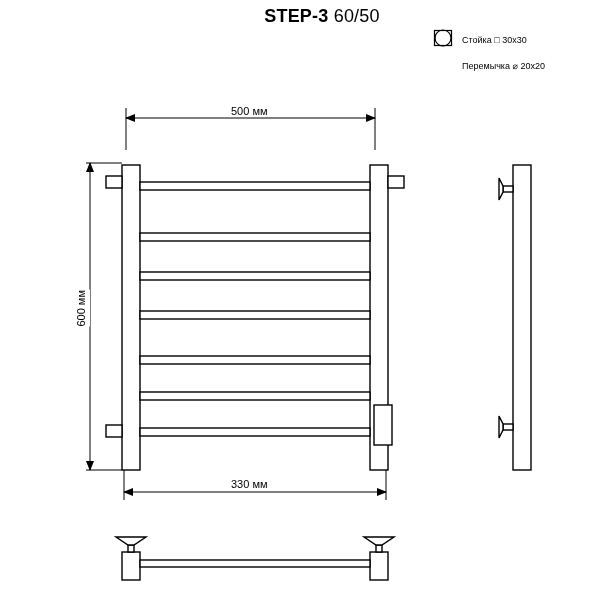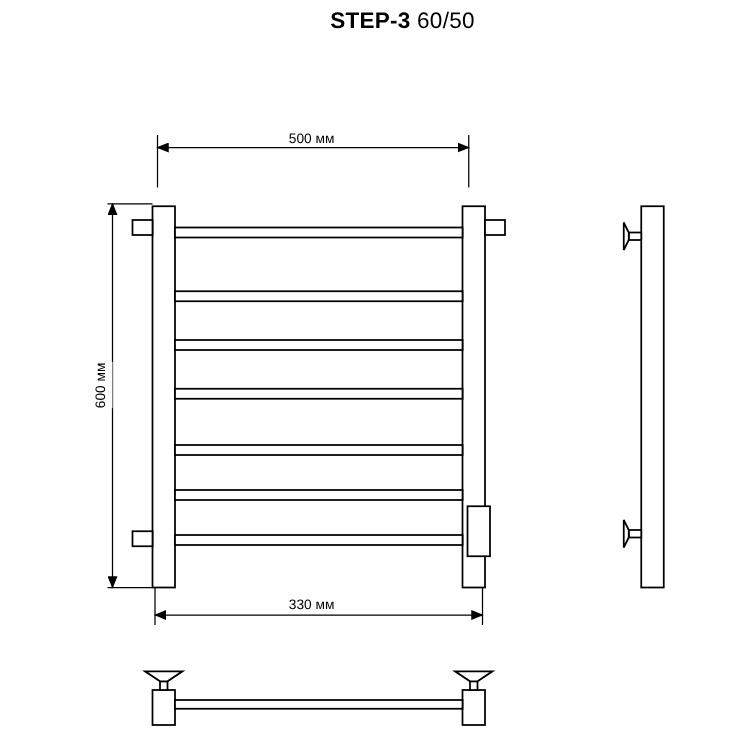--- a/index.html
+++ b/index.html
@@ -90,20 +90,36 @@
 </head>
 <body>
 
 <div id="page">
 
   <div class="title">
     <span class="t-bold">STEP-3</span><span class="t-reg"> 60/50</span>
   </div>
 
   <div class="legend">
+    <div class="legend-row">
+      <span class="legend-sym">
+        <svg width="24" height="22" viewBox="0 0 24 22">
+          <rect x="2.5" y="3.5" width="17" height="15" fill="none" stroke="#000" stroke-width="1.2"></rect>
+        </svg>
+      </span>
+      <span class="legend-label">Стойка □ 30x30</span>
+    </div>
+    <div class="legend-row">
+      <span class="legend-sym">
+        <svg width="24" height="22" viewBox="0 0 24 22">
+          <circle cx="11" cy="11" r="8" fill="none" stroke="#000" stroke-width="1.2"></circle>
+        </svg>
+      </span>
+      <span class="legend-label">Перемычка ⌀ 20x20</span>
+    </div>
   </div>
 
   <svg width="600" height="599" viewBox="0 0 600 599">
     <defs>
       <marker id="arrEnd" markerWidth="10" markerHeight="8" refX="9" refY="4" orient="auto" markerUnits="userSpaceOnUse">
         <path d="M0,0 L10,4 L0,8 z" fill="#000"></path>
       </marker>
       <marker id="arrStart" markerWidth="10" markerHeight="8" refX="1" refY="4" orient="auto" markerUnits="userSpaceOnUse">
         <path d="M10,0 L0,4 L10,8 z" fill="#000"></path>
       </marker>

